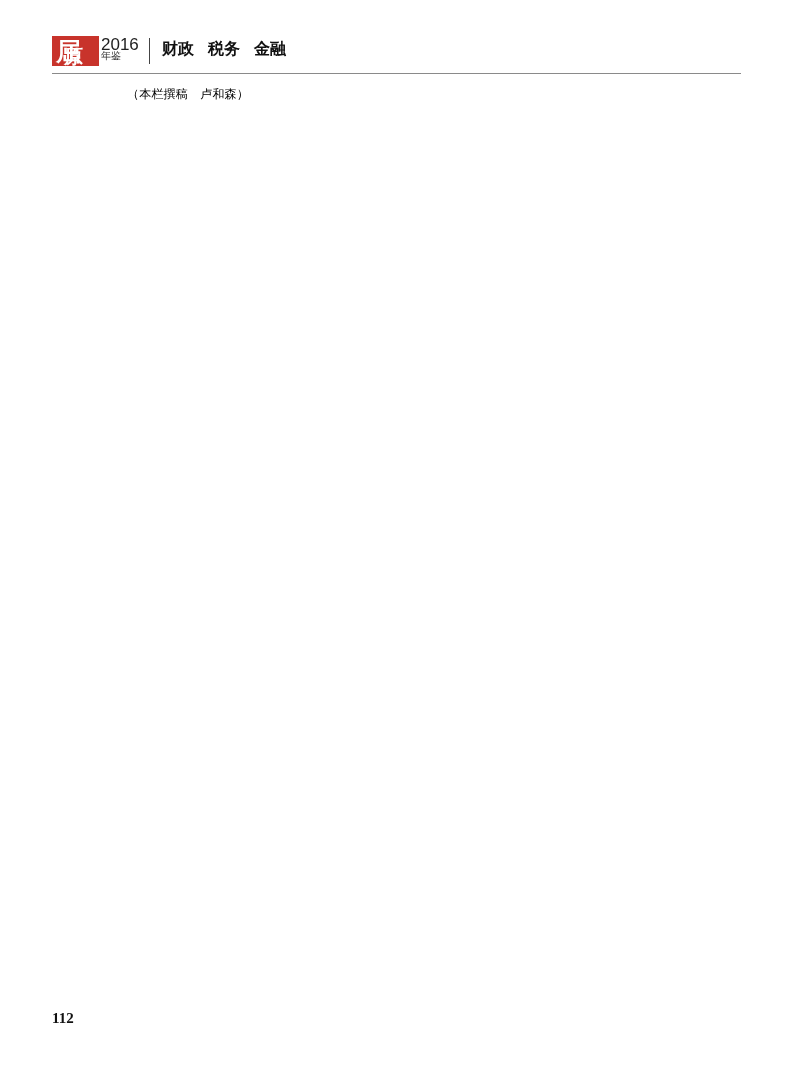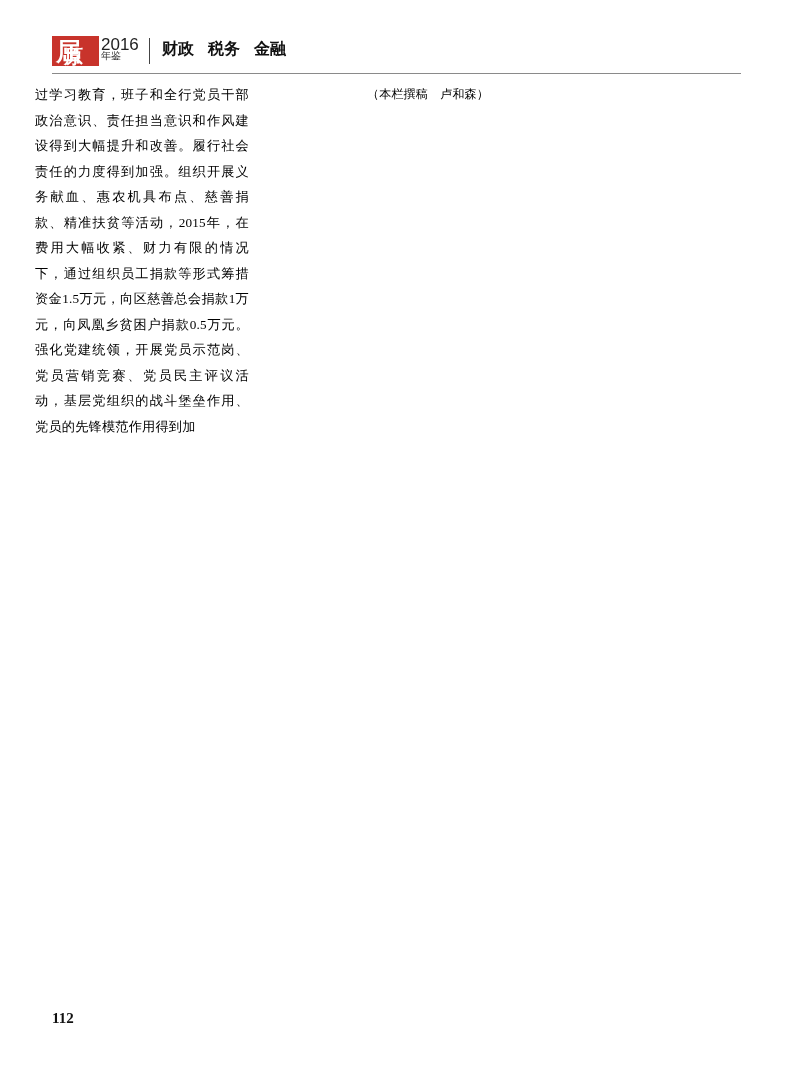--- a/index.html
+++ b/index.html
@@ -179,23 +179,20 @@
     <div class="header-sep"></div>
     <div class="header-nav">
       <span>财政</span><span>税务</span><span>金融</span>
     </div>
     <div class="header-rule"></div>
   </div>
 
   <div class="columns">
 
 
-    <div class="col">
-      <p class="para">过学习教育，班子和全行党员干部政治意识、责任担当意识和作风建设得到大幅提升和改善。履行社会责任的力度得到加强。组织开展义务献血、惠农机具布点、慈善捐款、精准扶贫等活动，2015年，在费用大幅收紧、财力有限的情况下，通过组织员工捐款等形式筹措资金1.5万元，向区慈善总会捐款1万元，向凤凰乡贫困户捐款0.5万元。强化党建统领，开展党员示范岗、党员营销竞赛、党员民主评议活动，基层党组织的战斗堡垒作用、党员的先锋模范作用得到加</p>
-    </div>
 
     <div class="col">
       <p class="byline">（本栏撰稿　卢和森）</p>
     </div>
 
   </div>
 
   <div class="page-number">112</div>
 
 </div>

